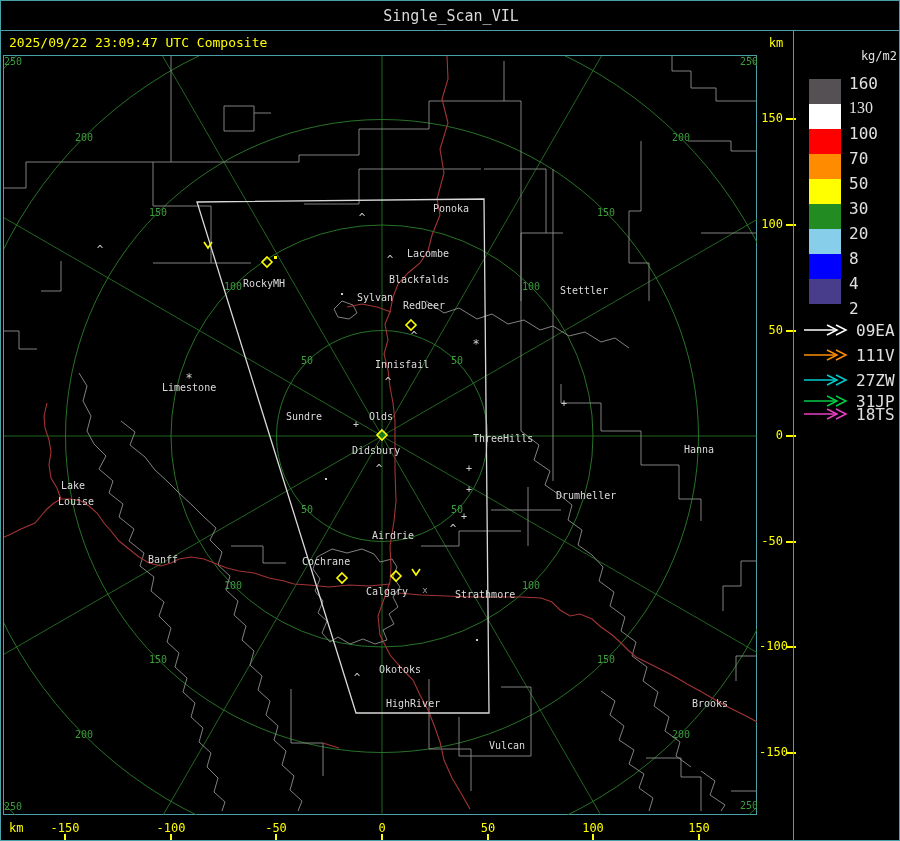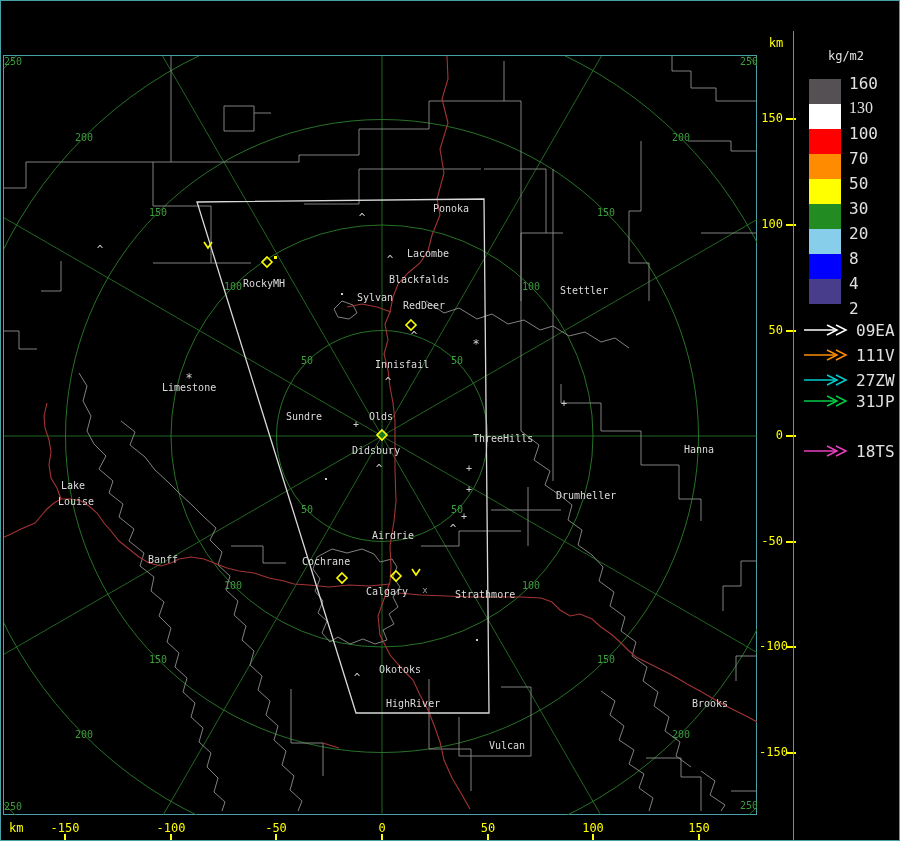--- a/index.html
+++ b/index.html
@@ -13,35 +13,39 @@
   .map-svg{position:absolute;left:3px;top:55px;}
   .divider{position:absolute;left:792px;top:30px;width:0;height:811px;border-left:1px solid #4aa0a8;}
   .right-axis{position:absolute;left:758px;top:54px;width:34px;height:760px;}
   .right-axis .lab{position:absolute;left:0;width:24px;text-align:right;color:#ffff00;font-size:12px;}
   .right-axis .tick{position:absolute;left:27px;width:10px;height:2px;background:#ffff00;}
   .bottom-axis{position:absolute;left:0;top:816px;width:758px;height:25px;}
   .bottom-axis .lab{position:absolute;top:4px;transform:translateX(-50%);color:#ffff00;font-size:12px;}
   .bottom-axis .tick{position:absolute;top:17px;width:2px;height:8px;background:#ffff00;}
   .bottom-km{position:absolute;left:8px;top:820px;color:#ffff00;font-size:12px;}
   .legend{position:absolute;left:794px;top:30px;width:106px;height:811px;}
-  .legend-unit{position:absolute;left:0;right:4px;top:18px;text-align:center;color:#e0e0e0;font-size:12px;}
+  .legend-unit{position:absolute;left:0;right:4px;top:18px;text-align:right;color:#e0e0e0;font-size:12px;}
   .scale-box{position:absolute;left:14px;width:32px;height:25px;}
   .scale-val{position:absolute;left:54px;color:#e0e0e0;font-size:16px;}
   .track-row{position:absolute;left:8px;height:14px;display:flex;align-items:center;gap:7px;}
   .track-id{color:#e0e0e0;font-size:16px;}
   text{font-family:"DejaVu Sans Mono",monospace;}
   .city{fill:#dcdcdc;font-size:10px;}
   .ringlab{fill:#3c9b3c;font-size:10px;text-anchor:middle;}
 </style>
 </head>
 <body>
 
 <div class="app">
 
-
+  <div class="title-bar">
+    <span>Single_Scan_VIL</span>
+  </div>
+
+  <span class="timestamp">2025/09/22 23:09:47 UTC Composite</span>
   <span class="km-right">km</span>
 
   <div class="map-frame"></div>
 
   <svg class="map-svg" id="map-svg" width="753" height="759" viewBox="3 55 753 759">
     <g id="grid-layer">
         <circle cx="381" cy="435" r="105.5" fill="none" stroke="#2b7f2b" stroke-width="0.9"></circle>
         <circle cx="381" cy="435" r="211" fill="none" stroke="#2b7f2b" stroke-width="0.9"></circle>
         <circle cx="381" cy="435" r="316.5" fill="none" stroke="#2b7f2b" stroke-width="0.9"></circle>
         <circle cx="381" cy="435" r="422" fill="none" stroke="#2b7f2b" stroke-width="0.9"></circle>
@@ -255,21 +259,21 @@
           <span class="track-id">27ZW</span>
         </div>
         <div class="track-row" style="top: 363px; text-align: right;">
           <svg width="46" height="13">
             <line x1="1" y1="6" x2="33" y2="6" stroke="#00cc44" stroke-width="1.5"></line>
             <path d="M24,1 L34,6 L24,11" stroke="#00cc44" stroke-width="1.5" fill="none"></path>
             <path d="M33,1 L43,6 L33,11" stroke="#00cc44" stroke-width="1.5" fill="none"></path>
           </svg>
           <span class="track-id">31JP</span>
         </div>
-        <div class="track-row" style="top: 413px;">
+        <div class="track-row" style="top: 376px;">
           <svg width="46" height="13">
             <line x1="1" y1="6" x2="33" y2="6" stroke="#e83fc0" stroke-width="1.5"></line>
             <path d="M24,1 L34,6 L24,11" stroke="#e83fc0" stroke-width="1.5" fill="none"></path>
             <path d="M33,1 L43,6 L33,11" stroke="#e83fc0" stroke-width="1.5" fill="none"></path>
           </svg>
           <span class="track-id">18TS</span>
         </div>
       </div>
   </div>
 

